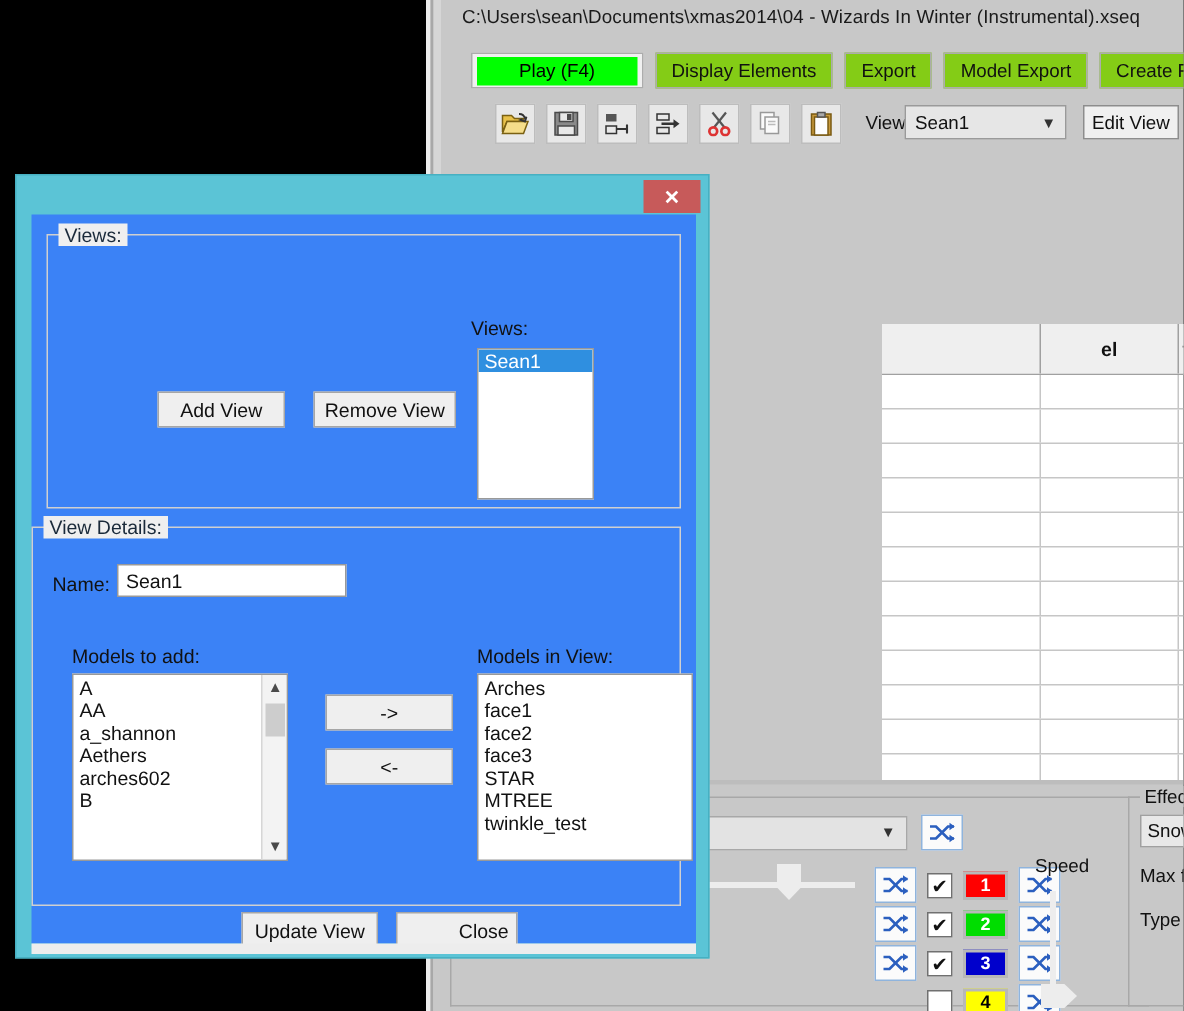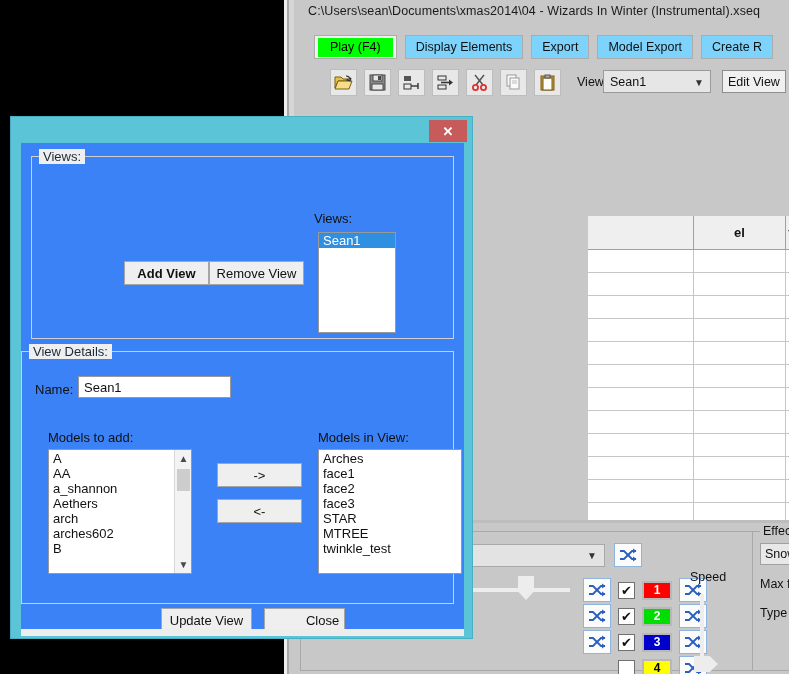--- a/index.html
+++ b/index.html
@@ -25,27 +25,27 @@
   .app-edge-c { position:absolute; left:289px; top:0; width:5px; height:674px; background:#d6d6d6; }
 
   .app-title {
     position:absolute; left:308px; top:4px; font-size:12.5px; color:#1a1a1a;
     white-space:nowrap; letter-spacing:0.1px;
   }
 
   
   .tb-row1 { position:absolute; left:314px; top:35px; height:24px; display:flex; gap:8px; }
   .tb-btn {
-    height:24px; background:#7dd3fc; border:1px solid #acacac;
+    height:24px; background:#84cc16; border:1px solid #acacac;
     font-size:12.5px; color:#111; display:flex; align-items:center; justify-content:center;
     padding:0 10px; box-sizing:border-box; white-space:nowrap;
   }
   .tb-btn.play { background:#f0f0f0; padding:0 3px; }
   .tb-btn.play .inner {
-    background:#00ff00; color:#000; padding:2px 12px; font-size:12.5px; line-height:15px;
+    background:#00ff00; color:#000; padding:2px 28px; font-size:12.5px; line-height:15px;
   }
 
   
   .tb-row2 { position:absolute; left:330px; top:68px; height:28px; display:flex; align-items:center; gap:7px; }
   .icon-btn {
     width:27px; height:27px; background:#e8e8e8; border:1px solid #bdbdbd;
     display:flex; align-items:center; justify-content:center; box-sizing:border-box;
   }
   .view-label { position:absolute; left:577px; top:75px; font-size:12.5px; color:#111; }
   .view-combo {
@@ -430,21 +430,21 @@
   <div class="dialog">
     <div class="dlg-titlebar">
       <div class="dlg-close">✕</div>
     </div>
 
     <div class="dlg-body">
 
       <div class="groupbox" style="left:10px; top:13px; width:423px; height:183px;"></div>
       <div class="group-legend" style="left:18px; top:6px;">Views:</div>
 
-      <div class="dlg-btn" style="left:103px; top:118px; width:85px; height:24px;font-weight:bold;">Add View</div>
+      <div class="dlg-btn" style="left:84px; top:118px; width:85px; height:24px;">Add View</div>
       <div class="dlg-btn" style="left:188px; top:118px; width:95px; height:24px;">Remove View</div>
 
       <div class="dlg-label" style="left:293px; top:68px;">Views:</div>
       <div class="dlg-listbox" style="left:297px; top:89px; width:78px; height:101px;">
         <div id="views-list">
             <div class="lb-item sel">Sean1</div>
           </div>
       </div>
 
       <div class="groupbox" style="left:0px; top:208px; width:433px; height:253px;"></div>
@@ -453,21 +453,20 @@
       <div class="dlg-label" style="left:14px; top:239px;">Name:</div>
       <div class="dlg-input" style="left:57px; top:233px; width:153px; height:22px;">Sean1</div>
 
       <div class="dlg-label" style="left:27px; top:287px;">Models to add:</div>
       <div class="dlg-listbox" style="left:27px; top:306px; width:144px; height:125px;">
         <div id="models-add-list" style="padding-top:1px;">
             <div class="lb-item">A</div>
             <div class="lb-item">AA</div>
             <div class="lb-item">a_shannon</div>
             <div class="lb-item">Aethers</div>
-            <div class="lb-item">arch</div>
             <div class="lb-item">arches602</div>
             <div class="lb-item">B</div>
           </div>
         <div class="lb-scroll">
           <div class="up">▲</div>
           <div class="thumb"></div>
           <div class="dn">▼</div>
         </div>
       </div>
 

